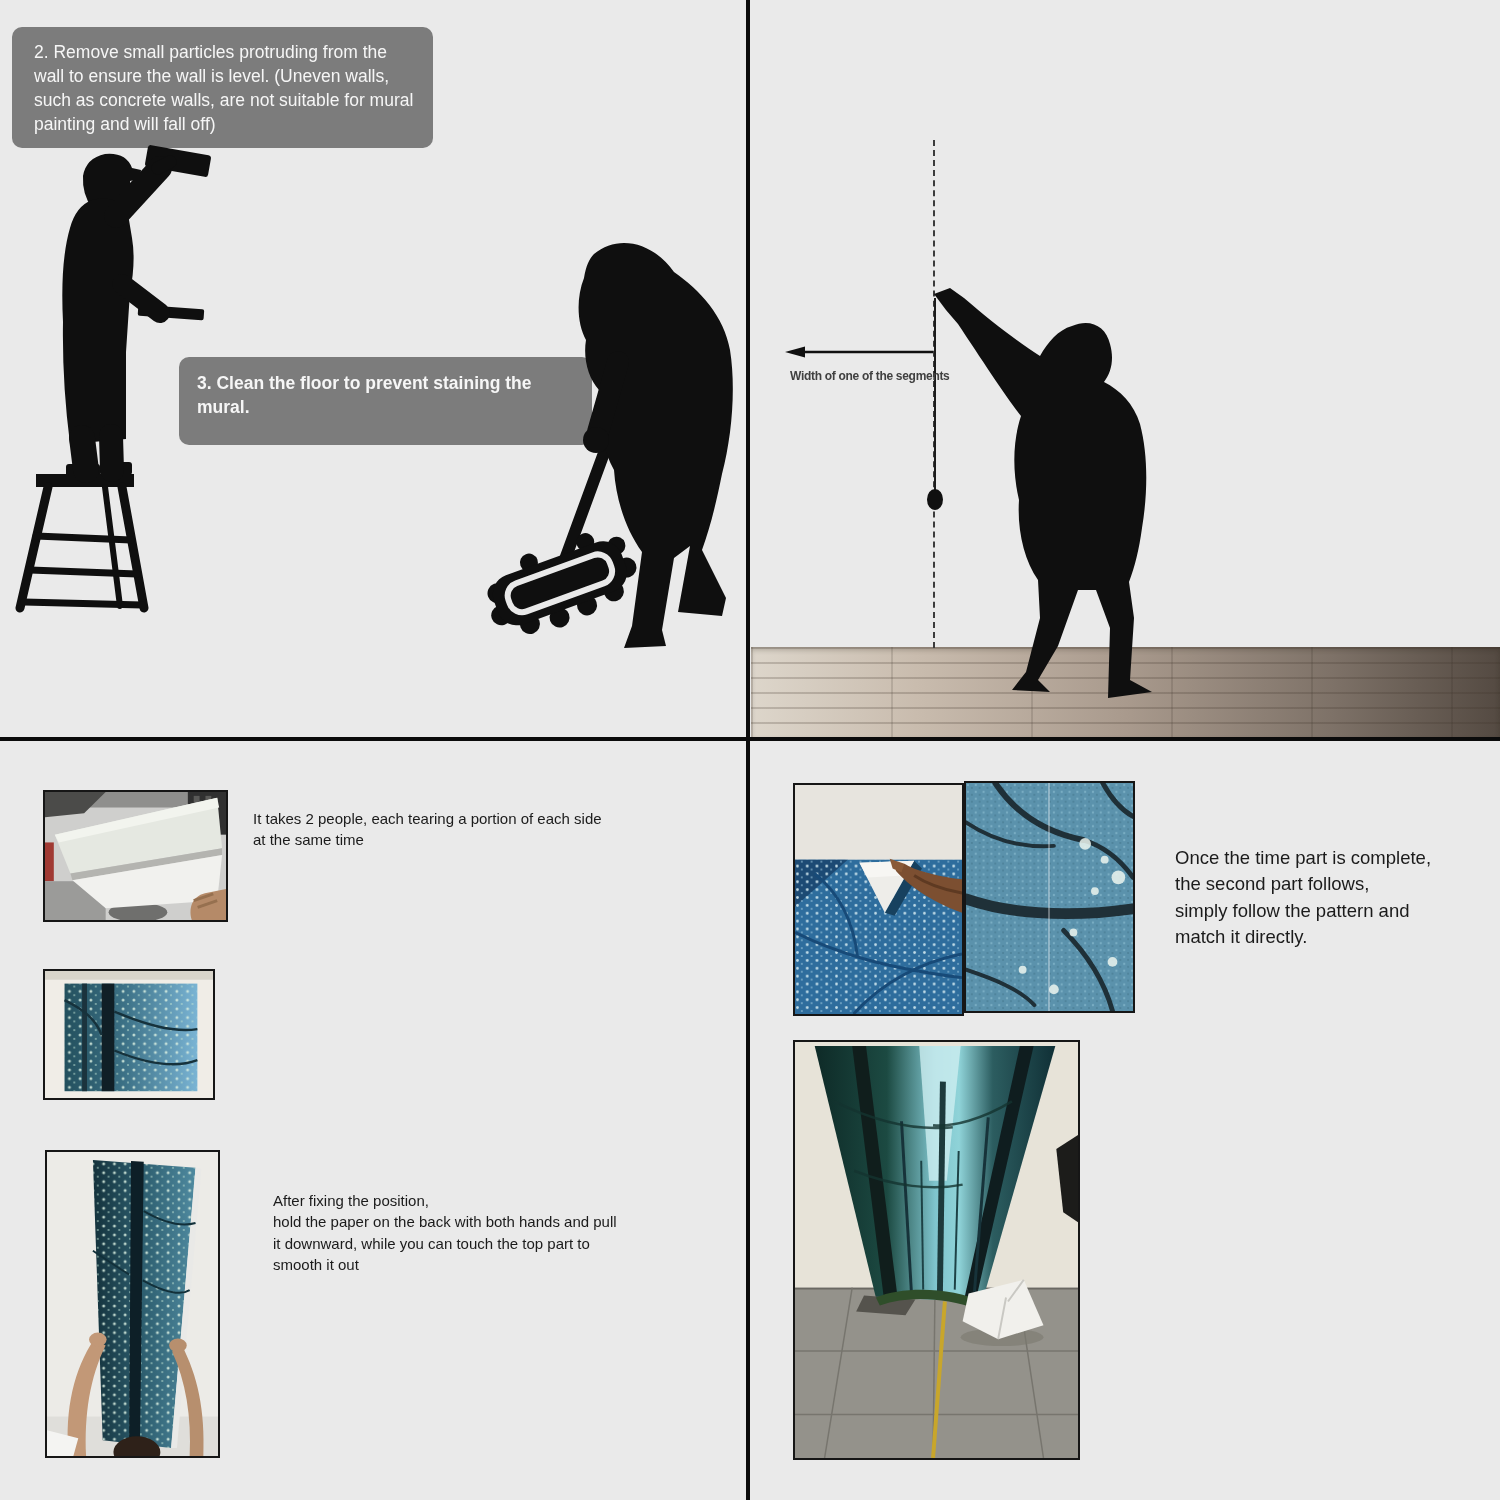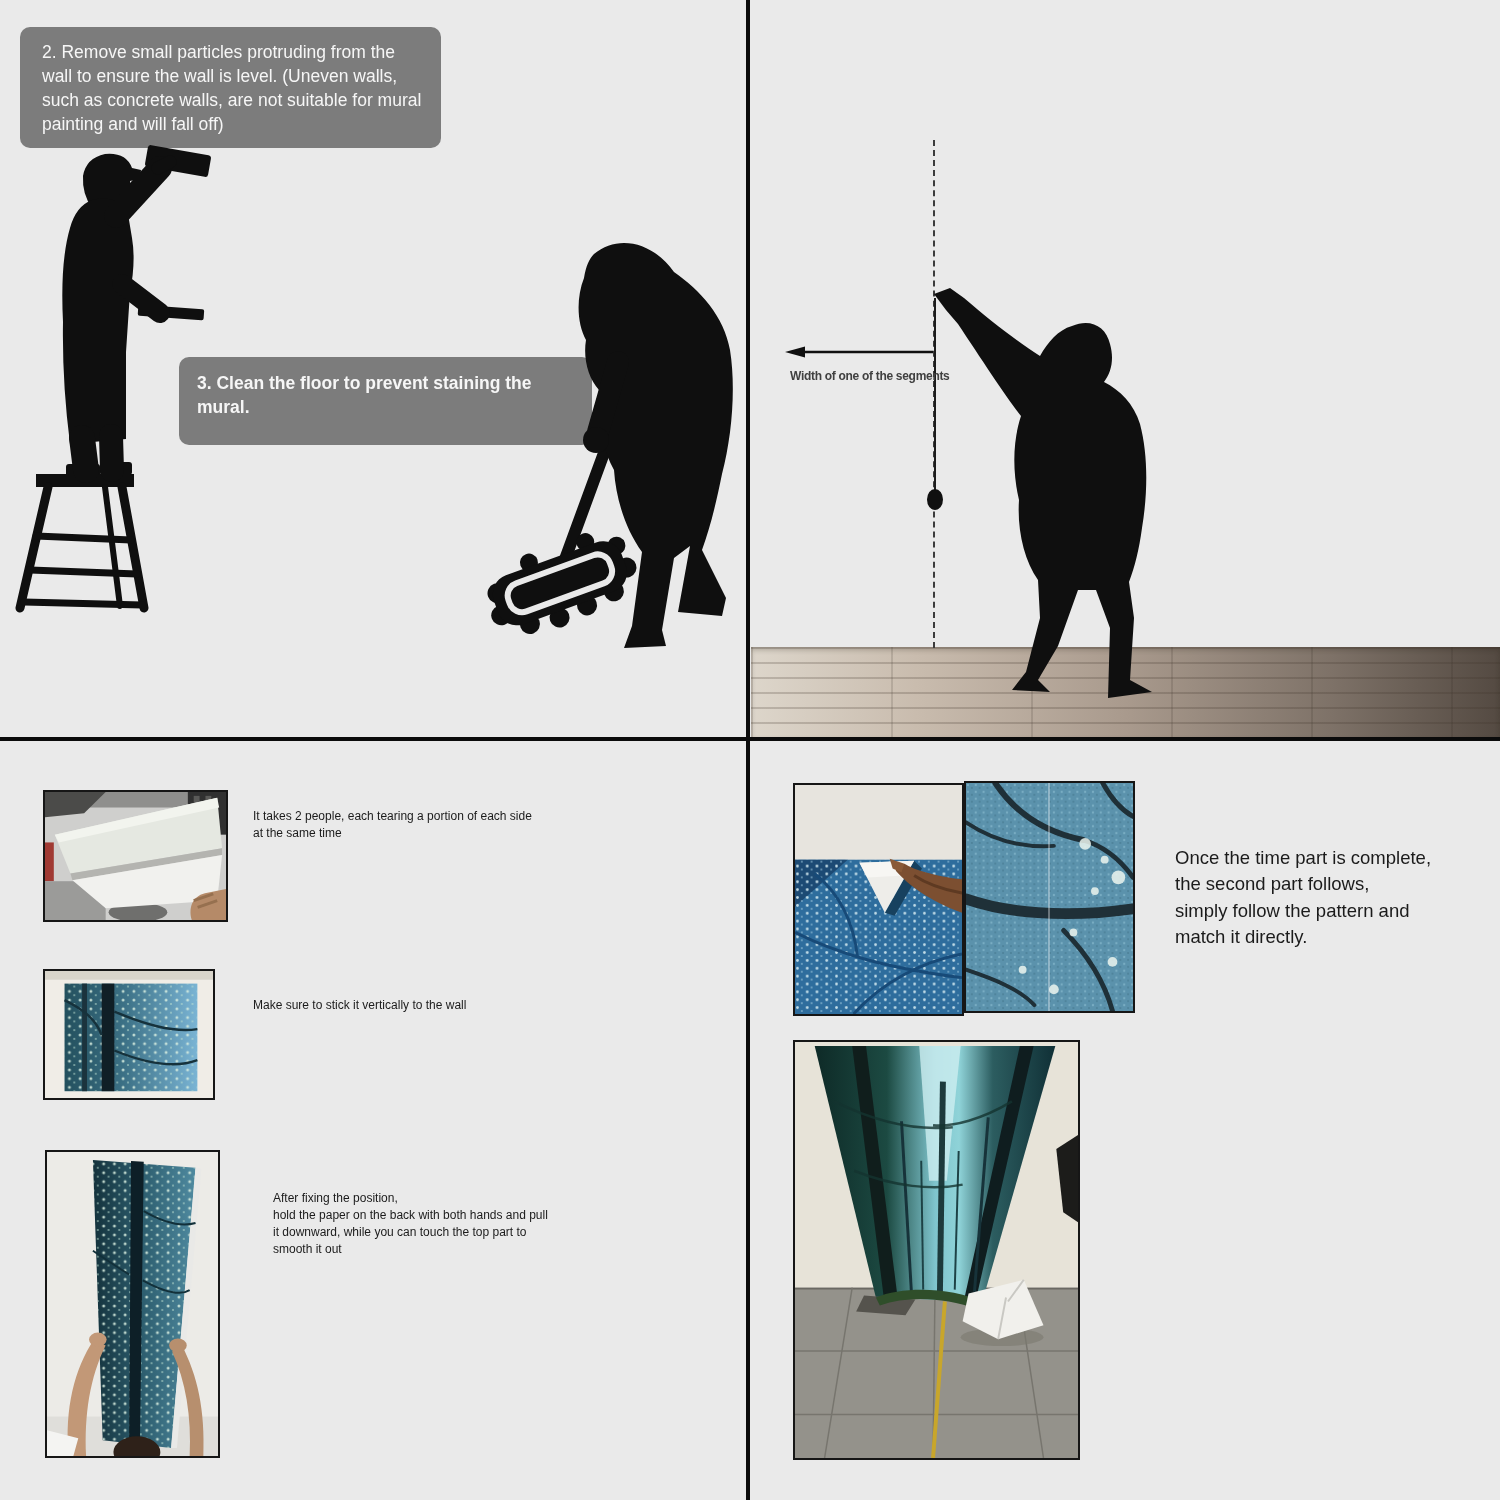--- a/index.html
+++ b/index.html
@@ -2,28 +2,28 @@
 <html><head>
 <meta charset="utf-8">
 <style>
   html,body{margin:0;padding:0;background:#eaeaea;}
   .canvas{position:relative;width:1500px;height:1500px;background:#eaeaea;overflow:hidden;
           font-family:"Liberation Sans","DejaVu Sans",sans-serif;}
   .divider-v{position:absolute;left:746px;top:0;width:4px;height:1500px;background:#0b0b0b;z-index:6;}
   .divider-h{position:absolute;left:0;top:737px;width:1500px;height:4px;background:#0b0b0b;z-index:6;}
   .callout{position:absolute;background:#7c7c7c;border-radius:10px;color:#f6f6f6;
            white-space:pre-line;box-sizing:border-box;z-index:3;}
-  .callout.c2{left:20px;top:27px;width:421px;height:121px;padding:13px 18px 12px 22px;
+  .callout.c2{left:12px;top:27px;width:421px;height:121px;padding:13px 18px 12px 22px;
               font-size:17.5px;line-height:1.38;}
   .callout.c3{left:179px;top:357px;width:413px;height:88px;padding:15px 18px 0 18px;
               font-size:17.5px;line-height:1.35;font-weight:bold;}
   .callout.c4{left:993px;top:162px;width:489px;height:118px;padding:11px 14px 0 16px;
               font-size:18px;line-height:1.33;letter-spacing:-0.2px;}
   .caption{position:absolute;color:#1b1b1b;white-space:pre-line;z-index:3;}
-  .cap-left{font-size:12px;line-height:1.42;}
+  .cap-left{font-size:15px;line-height:1.42;}
   .cap-right{font-size:18.5px;line-height:1.43;}
   .silhouette{position:absolute;z-index:4;}
   .photo{position:absolute;border:2px solid #161616;background:#fff;box-sizing:border-box;z-index:2;}
   .photo svg{display:block;width:100%;height:100%;}
   .plumb-dashed{position:absolute;left:933px;top:140px;width:0;height:508px;
                 border-left:2px dashed #3c3c3c;z-index:1;}
   .plumb-cord{position:absolute;left:934px;top:298px;width:2px;height:194px;background:#1c1c1c;z-index:2;}
   .plumb-bob{position:absolute;left:927px;top:489px;width:16px;height:21px;border-radius:50%;
              background:#101010;z-index:2;}
   .width-arrow{position:absolute;left:783px;top:341px;width:153px;height:22px;z-index:2;}
@@ -165,21 +165,20 @@
       </defs>
       <rect width="172" height="131" fill="#f0ede7"></rect>
       <rect width="172" height="9" fill="#d9d5cb"></rect>
       <rect x="20" y="13" width="136" height="111" fill="url(#murG)"></rect>
       <rect x="20" y="13" width="136" height="111" fill="url(#dotsL)"></rect>
       <rect x="58" y="13" width="13" height="111" fill="#101f26"></rect>
       <rect x="38" y="13" width="5" height="111" fill="#1b333d"></rect>
       <path d="M71 42 C 100 54 130 64 156 60 M71 82 C 105 96 135 100 156 92 M20 30 C 40 40 52 50 58 66" stroke="#16323c" stroke-width="2.5" fill="none"></path>
     </svg>
   </div>
-  <div class="caption cap-left" style="left:253px;top:997px;width:430px;">Make sure to stick it vertically to the wall</div>
 
   <div class="photo" style="left:45px;top:1150px;width:175px;height:308px;">
     <svg viewBox="0 0 175 308" preserveAspectRatio="none">
       <defs>
         <linearGradient id="panelG" x1="0" y1="0" x2="1" y2="0">
           <stop offset="0" stop-color="#14323c"></stop>
             <stop offset="0.5" stop-color="#2e5f70"></stop>
           <stop offset="1" stop-color="#4f8aa0"></stop>
         </linearGradient>
       </defs>

